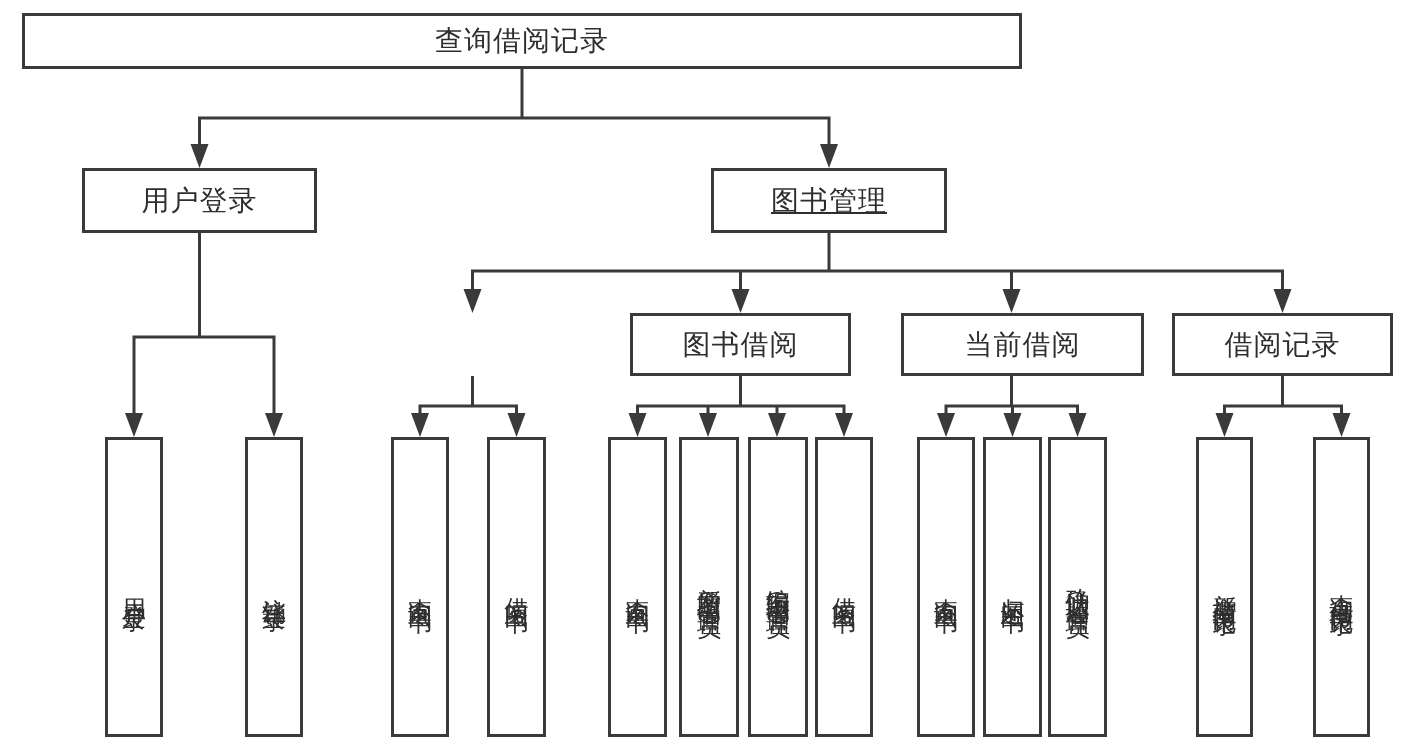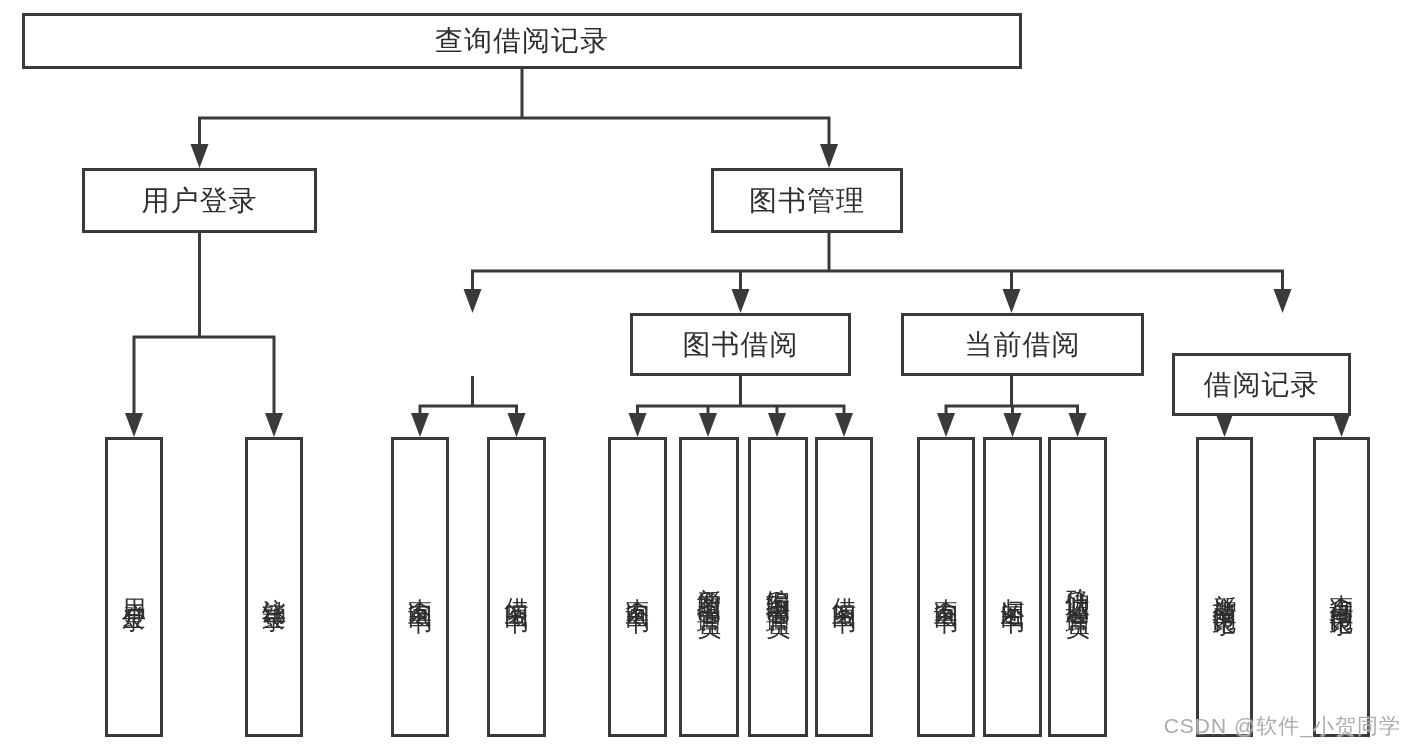--- a/index.html
+++ b/index.html
@@ -90,38 +90,37 @@
     <polygon points="937,413 955,413 946,437"></polygon>
     <polygon points="1003.5,413 1021.5,413 1012.5,437"></polygon>
     <polygon points="1068.5,413 1086.5,413 1077.5,437"></polygon>
     <polygon points="1215.5,413 1233.5,413 1224.5,437"></polygon>
     <polygon points="1332.5,413 1350.5,413 1341.5,437"></polygon>
   </svg>
 
   <div class="node hbox root">查询借阅记录</div>
 
   <div class="node hbox lvl2" style="left:82px;width:235px;">用户登录</div>
-  <div class="node hbox lvl2" style="left:711px;width:192px;">图书管理</div>
+  <div class="node hbox lvl2" style="left:711px;width:236px;text-decoration:underline;">图书管理</div>
 
   <div class="node hbox lvl3" style="left:630px;width:221px;">图书借阅</div>
   <div class="node hbox lvl3" style="left:901px;width:243px;">当前借阅</div>
-  <div class="node hbox lvl3" style="left:1172px;width:179px;margin-top:40px;">借阅记录</div>
+  <div class="node hbox lvl3" style="left:1172px;width:221px;">借阅记录</div>
 
   <div class="node vbox" style="left:105px;width:58px;">用户登录</div>
   <div class="node vbox" style="left:245px;width:58px;">注销登录</div>
 
   <div class="node vbox" style="left:391px;width:58px;">查询图书</div>
   <div class="node vbox" style="left:487px;width:59px;">借阅图书</div>
 
   <div class="node vbox" style="left:608px;width:59px;">查询图书</div>
   <div class="node vbox" style="left:679px;width:60px;">新增图书（管理员）</div>
   <div class="node vbox" style="left:748px;width:60px;">编辑图书（管理员）</div>
   <div class="node vbox" style="left:815px;width:58px;">借阅图书</div>
 
   <div class="node vbox" style="left:917px;width:58px;">查询图书</div>
   <div class="node vbox" style="left:983px;width:59px;">归还图书</div>
   <div class="node vbox" style="left:1048px;width:59px;">确认归还（管理员）</div>
 
   <div class="node vbox" style="left:1196px;width:57px;">新增借阅记录</div>
   <div class="node vbox" style="left:1313px;width:57px;">查询借阅记录</div>
 
-  <div class="watermark">CSDN @软件_小贺同学</div>
 </div>
 
 </body></html>

